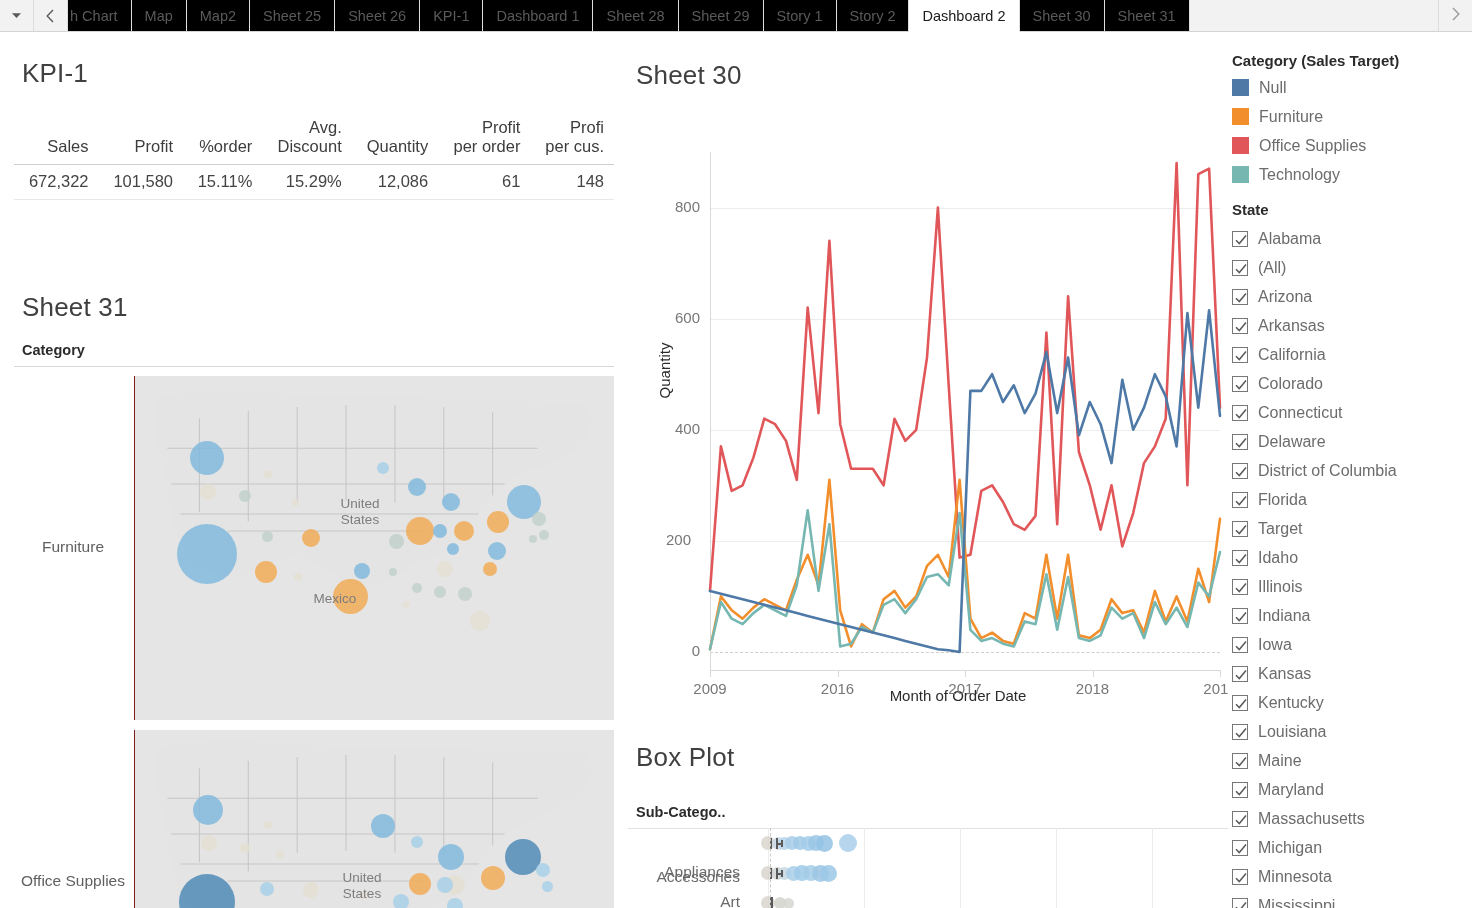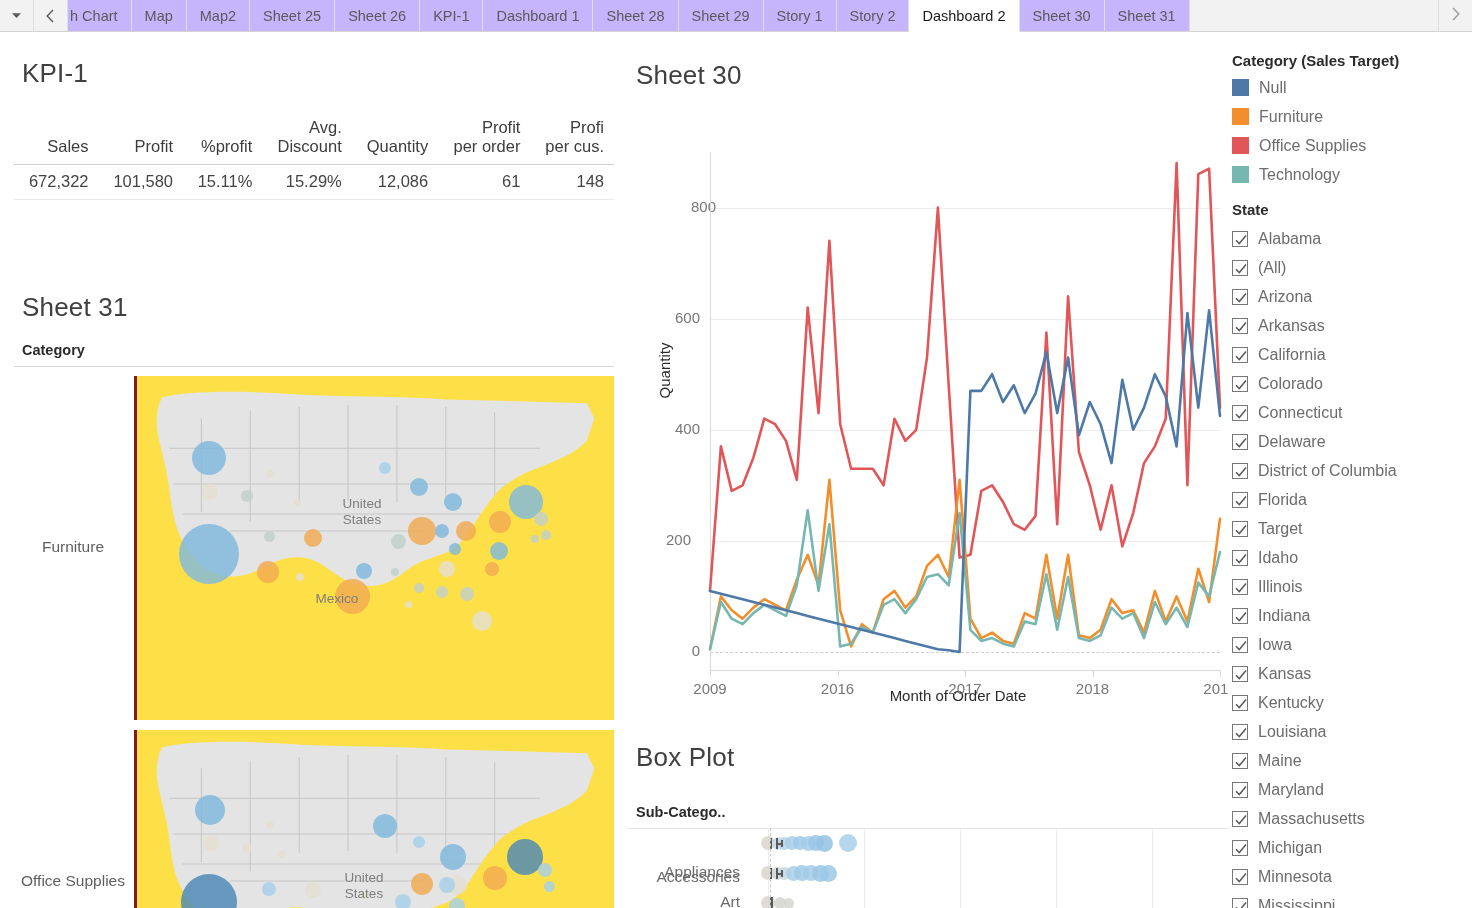--- a/index.html
+++ b/index.html
@@ -25,21 +25,21 @@
   .tb-btn {
     width: 34px; display: flex; align-items: center; justify-content: center;
     border-right: 1px solid #dedede;
     color: #5a5a5a; background: #f2f2f2;
   }
   .tb-btn svg { display:block; }
   .tab {
     display: flex; align-items: center; justify-content: center;
     padding: 0 13px;
     border-right: 1px solid #dedede;
-    background: #c4b5fd;
+    background: #000000;
     color: #5a5a5a;
     white-space: nowrap;
   }
   .tab.active {
     background: #ffffff;
     color: #1a1a1a;
     border-right: 1px solid #dedede;
     border-bottom: 1px solid #ffffff;
     margin-bottom: -1px;
   }
@@ -83,22 +83,22 @@
   }
   #s31-headrule { position:absolute; left: 14px; top: 82px; width: 600px; height: 1px; background:#d8d8d8; }
   .map-row { position: absolute; left: 14px; width: 600px; }
   .map-rowlabel {
     position: absolute; left: 0; width: 118px;
     text-align: center; font-size: 15.5px; color: #5f5f5f;
     line-height: 1.2;
   }
   .map-cell {
     position: absolute; left: 120px; width: 480px;
-    border-left: 3px solid #7f1d1d;
-    overflow: hidden; background: #fde047;
+    border-left: 1px solid #7f1d1d;
+    overflow: hidden; background: #e5e5e5;
   }
   .map-canvas { position: absolute; left: 0; top: 0; width: 480px; height: 100%; }
   .map-label {
     position: absolute; font-size: 13.5px; color: #7d7d7d;
     text-align: center; line-height: 1.15; pointer-events: none;
   }
   .dot { position: absolute; border-radius: 50%; }
 
   
   #sheet30-panel { position: absolute; left: 628px; top: 32px; width: 600px; height: 700px; background: #fff; }
@@ -232,21 +232,21 @@
     <table>
       <thead>
           <tr id="kpi-head-row">
             <th>
               <div>Sales</div>
             </th>
             <th>
               <div>Profit</div>
             </th>
             <th>
-              <div>%profit</div>
+              <div>%order</div>
             </th>
             <th>
               <div>Avg.</div>
               <div>Discount</div>
             </th>
             <th>
               <div>Quantity</div>
             </th>
             <th>
               <div>Profit</div>
@@ -402,21 +402,21 @@
   <div id="s30-plot" style="position:absolute;left:0;top:0;width:600px;height:650px;">
       <div class="zeroline" style="left: 82px; top: 620px; width: 510px;"></div>
       <div class="ytick" style="top: 610px; left: 22px;">0</div>
       <div class="gridline" style="left: 82px; top: 508.889px; width: 510px;"></div>
       <div class="ytick" style="top: 498.889px; left: 13px;">200</div>
       <div class="gridline" style="left: 82px; top: 397.778px; width: 510px;"></div>
       <div class="ytick" style="top: 387.778px; left: 22px;">400</div>
       <div class="gridline" style="left: 82px; top: 286.667px; width: 510px;"></div>
       <div class="ytick" style="top: 276.667px; left: 22px;">600</div>
       <div class="gridline" style="left: 82px; top: 175.556px; width: 510px;"></div>
-      <div class="ytick" style="top: 165.556px; left: 38px;">800</div>
+      <div class="ytick" style="top: 165.556px; left: 22px;">800</div>
       <div style="position: absolute; left: 82px; top: 120px; width: 1px; height: 518px; background: rgb(217, 217, 217);"></div>
       <div style="position: absolute; left: 82px; top: 638px; width: 510px; height: 1px; background: rgb(217, 217, 217);"></div>
       <div style="position: absolute; left: 82px; top: 638px; width: 1px; height: 7px; background: rgb(217, 217, 217);"></div>
       <div class="xtick" style="left: 52px; top: 648px;">2009</div>
       <div style="position: absolute; left: 209.5px; top: 638px; width: 1px; height: 7px; background: rgb(217, 217, 217);"></div>
       <div class="xtick" style="left: 179.5px; top: 648px;">2016</div>
       <div style="position: absolute; left: 337px; top: 638px; width: 1px; height: 7px; background: rgb(217, 217, 217);"></div>
       <div class="xtick" style="left: 307px; top: 648px;">2017</div>
       <div style="position: absolute; left: 464.5px; top: 638px; width: 1px; height: 7px; background: rgb(217, 217, 217);"></div>
       <div class="xtick" style="left: 434.5px; top: 648px;">2018</div>

